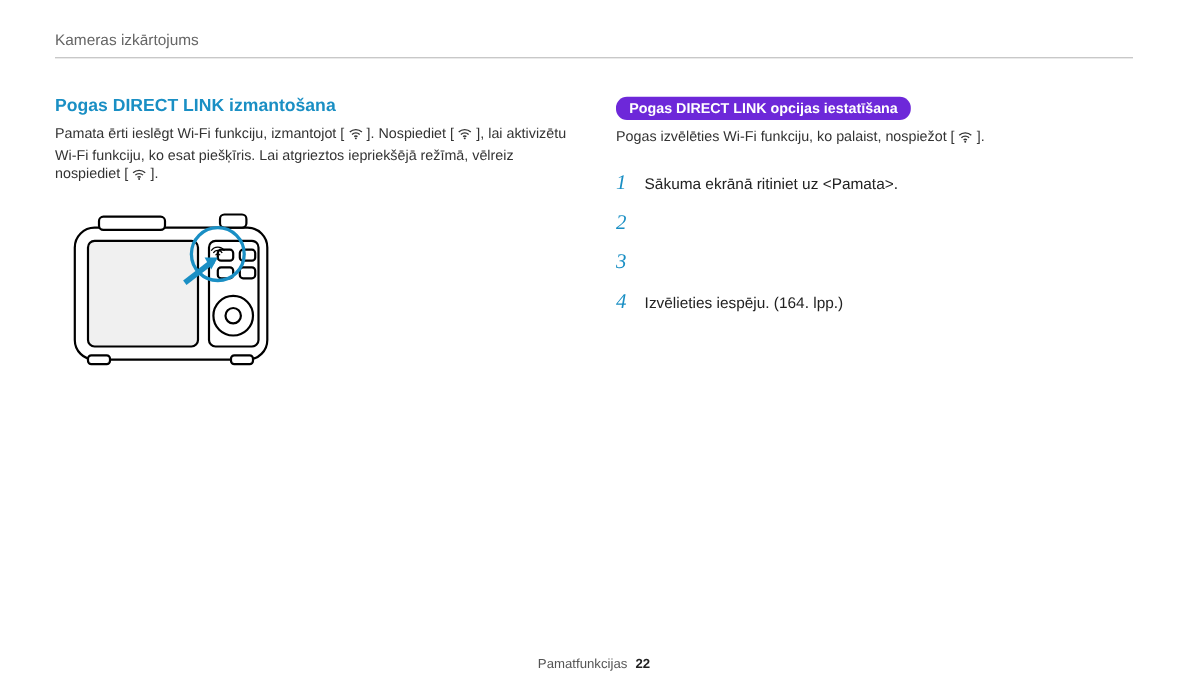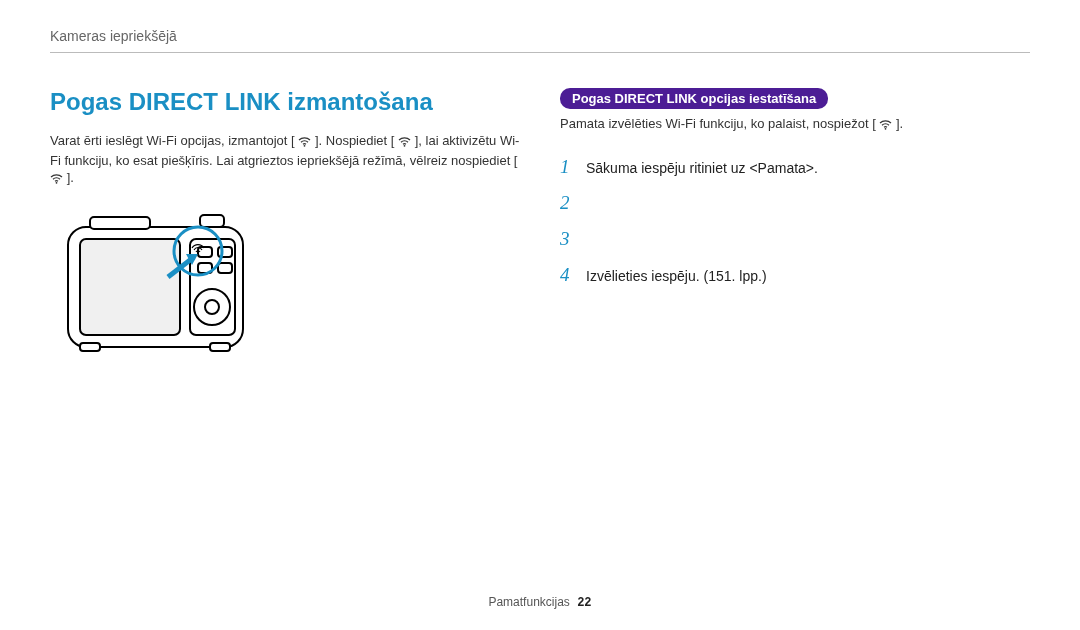--- a/index.html
+++ b/index.html
@@ -29,39 +29,39 @@
     position: absolute;
     top: 88px;
     left: 50px;
     right: 50px;
     display: flex;
     gap: 40px;
   }
   .col { flex: 1; min-width: 0; }
   .section-title {
     color: #1a8fc4;
-    font-size: 24px;
+    font-size: 16px;
     font-weight: bold;
-    margin-bottom: 16px;
+    margin-bottom: 6px;
   }
   .body-text {
     font-size: 13px;
     line-height: 1.35;
     color: #333;
   }
   .inline-icon {
     display: inline-block;
     vertical-align: -2px;
   }
   .camera-illustration {
     margin-top: 18px;
   }
   .badge {
     display: inline-block;
-    background: #4c1d95;
+    background: #6d28d9;
     color: #fff;
     padding: 3px 12px;
     border-radius: 10px;
     font-size: 13px;
     font-weight: bold;
     margin-bottom: 6px;
   }
   .steps {
     margin-top: 14px;
     font-size: 14px;
@@ -83,35 +83,35 @@
     vertical-align: -3px;
   }
   .footer {
     position: absolute;
     bottom: 20px;
     left: 0; right: 0;
     text-align: center;
     font-size: 12px;
     color: #555;
   }
-  .footer .pnum { font-weight: bold; color: #222; margin-left: 4px; font-family: Liberation Mono, monospace; }
+  .footer .pnum { font-weight: bold; color: #222; margin-left: 4px; }
 </style>
 </head>
 <body>
 
-<div class="page-header">Kameras iepriekšējā</div>
+<div class="page-header">Kameras izkārtojums</div>
 <div class="hr-line"></div>
 
 <div class="columns">
 
   <div class="col">
     <div class="section-title">Pogas DIRECT LINK izmantošana</div>
 
     <p class="body-text">
-      <span>Varat ērti ieslēgt Wi-Fi opcijas, izmantojot [</span>
+      <span>Pamata ērti ieslēgt Wi-Fi funkciju, izmantojot [</span>
       <span class="inline-icon">
         <svg width="13" height="11" viewBox="0 0 13 11">
           <path d="M1 4 A8 8 0 0 1 12 4" fill="none" stroke="#333" stroke-width="1.2"></path>
           <path d="M3 6.2 A5 5 0 0 1 10 6.2" fill="none" stroke="#333" stroke-width="1.2"></path>
           <path d="M5 8.2 A2.5 2.5 0 0 1 8 8.2" fill="none" stroke="#333" stroke-width="1.2"></path>
           <circle cx="6.5" cy="9.8" r="0.9" fill="#333"></circle>
         </svg>
       </span>
       <span>]. Nospiediet [</span>
       <span class="inline-icon">
@@ -173,53 +173,53 @@
           <circle cx="6" cy="8.5" r="0.9" fill="#000"></circle>
         </g>
       </svg>
     </div>
   </div>
 
   <div class="col">
     <div class="badge">Pogas DIRECT LINK opcijas iestatīšana</div>
 
     <p class="body-text">
-      <span>Pamata izvēlēties Wi-Fi funkciju, ko palaist, nospiežot [</span>
+      <span>Pogas izvēlēties Wi-Fi funkciju, ko palaist, nospiežot [</span>
       <span class="inline-icon">
         <svg width="13" height="11" viewBox="0 0 13 11">
           <path d="M1 4 A8 8 0 0 1 12 4" fill="none" stroke="#333" stroke-width="1.2"></path>
           <path d="M3 6.2 A5 5 0 0 1 10 6.2" fill="none" stroke="#333" stroke-width="1.2"></path>
           <path d="M5 8.2 A2.5 2.5 0 0 1 8 8.2" fill="none" stroke="#333" stroke-width="1.2"></path>
           <circle cx="6.5" cy="9.8" r="0.9" fill="#333"></circle>
         </svg>
       </span>
       <span>].</span>
     </p>
 
     <div class="steps">
 
       <div class="step">
         <span class="step-num">1</span>
         <span class="step-text">
-          <span>Sākuma iespēju ritiniet uz </span><b>&lt;Pamata&gt;</b><span>.</span>
+          <span>Sākuma ekrānā ritiniet uz </span><b>&lt;Pamata&gt;</b><span>.</span>
         </span>
       </div>
 
       <div class="step">
         <span class="step-num">2</span>
       </div>
 
       <div class="step">
         <span class="step-num">3</span>
       </div>
 
       <div class="step">
         <span class="step-num">4</span>
         <span class="step-text">
-          <span>Izvēlieties iespēju. (151. lpp.)</span>
+          <span>Izvēlieties iespēju. (164. lpp.)</span>
         </span>
       </div>
 
     </div>
   </div>
 </div>
 
 <div class="footer">
   <span>Pamatfunkcijas</span>
   <span class="pnum">22</span>

